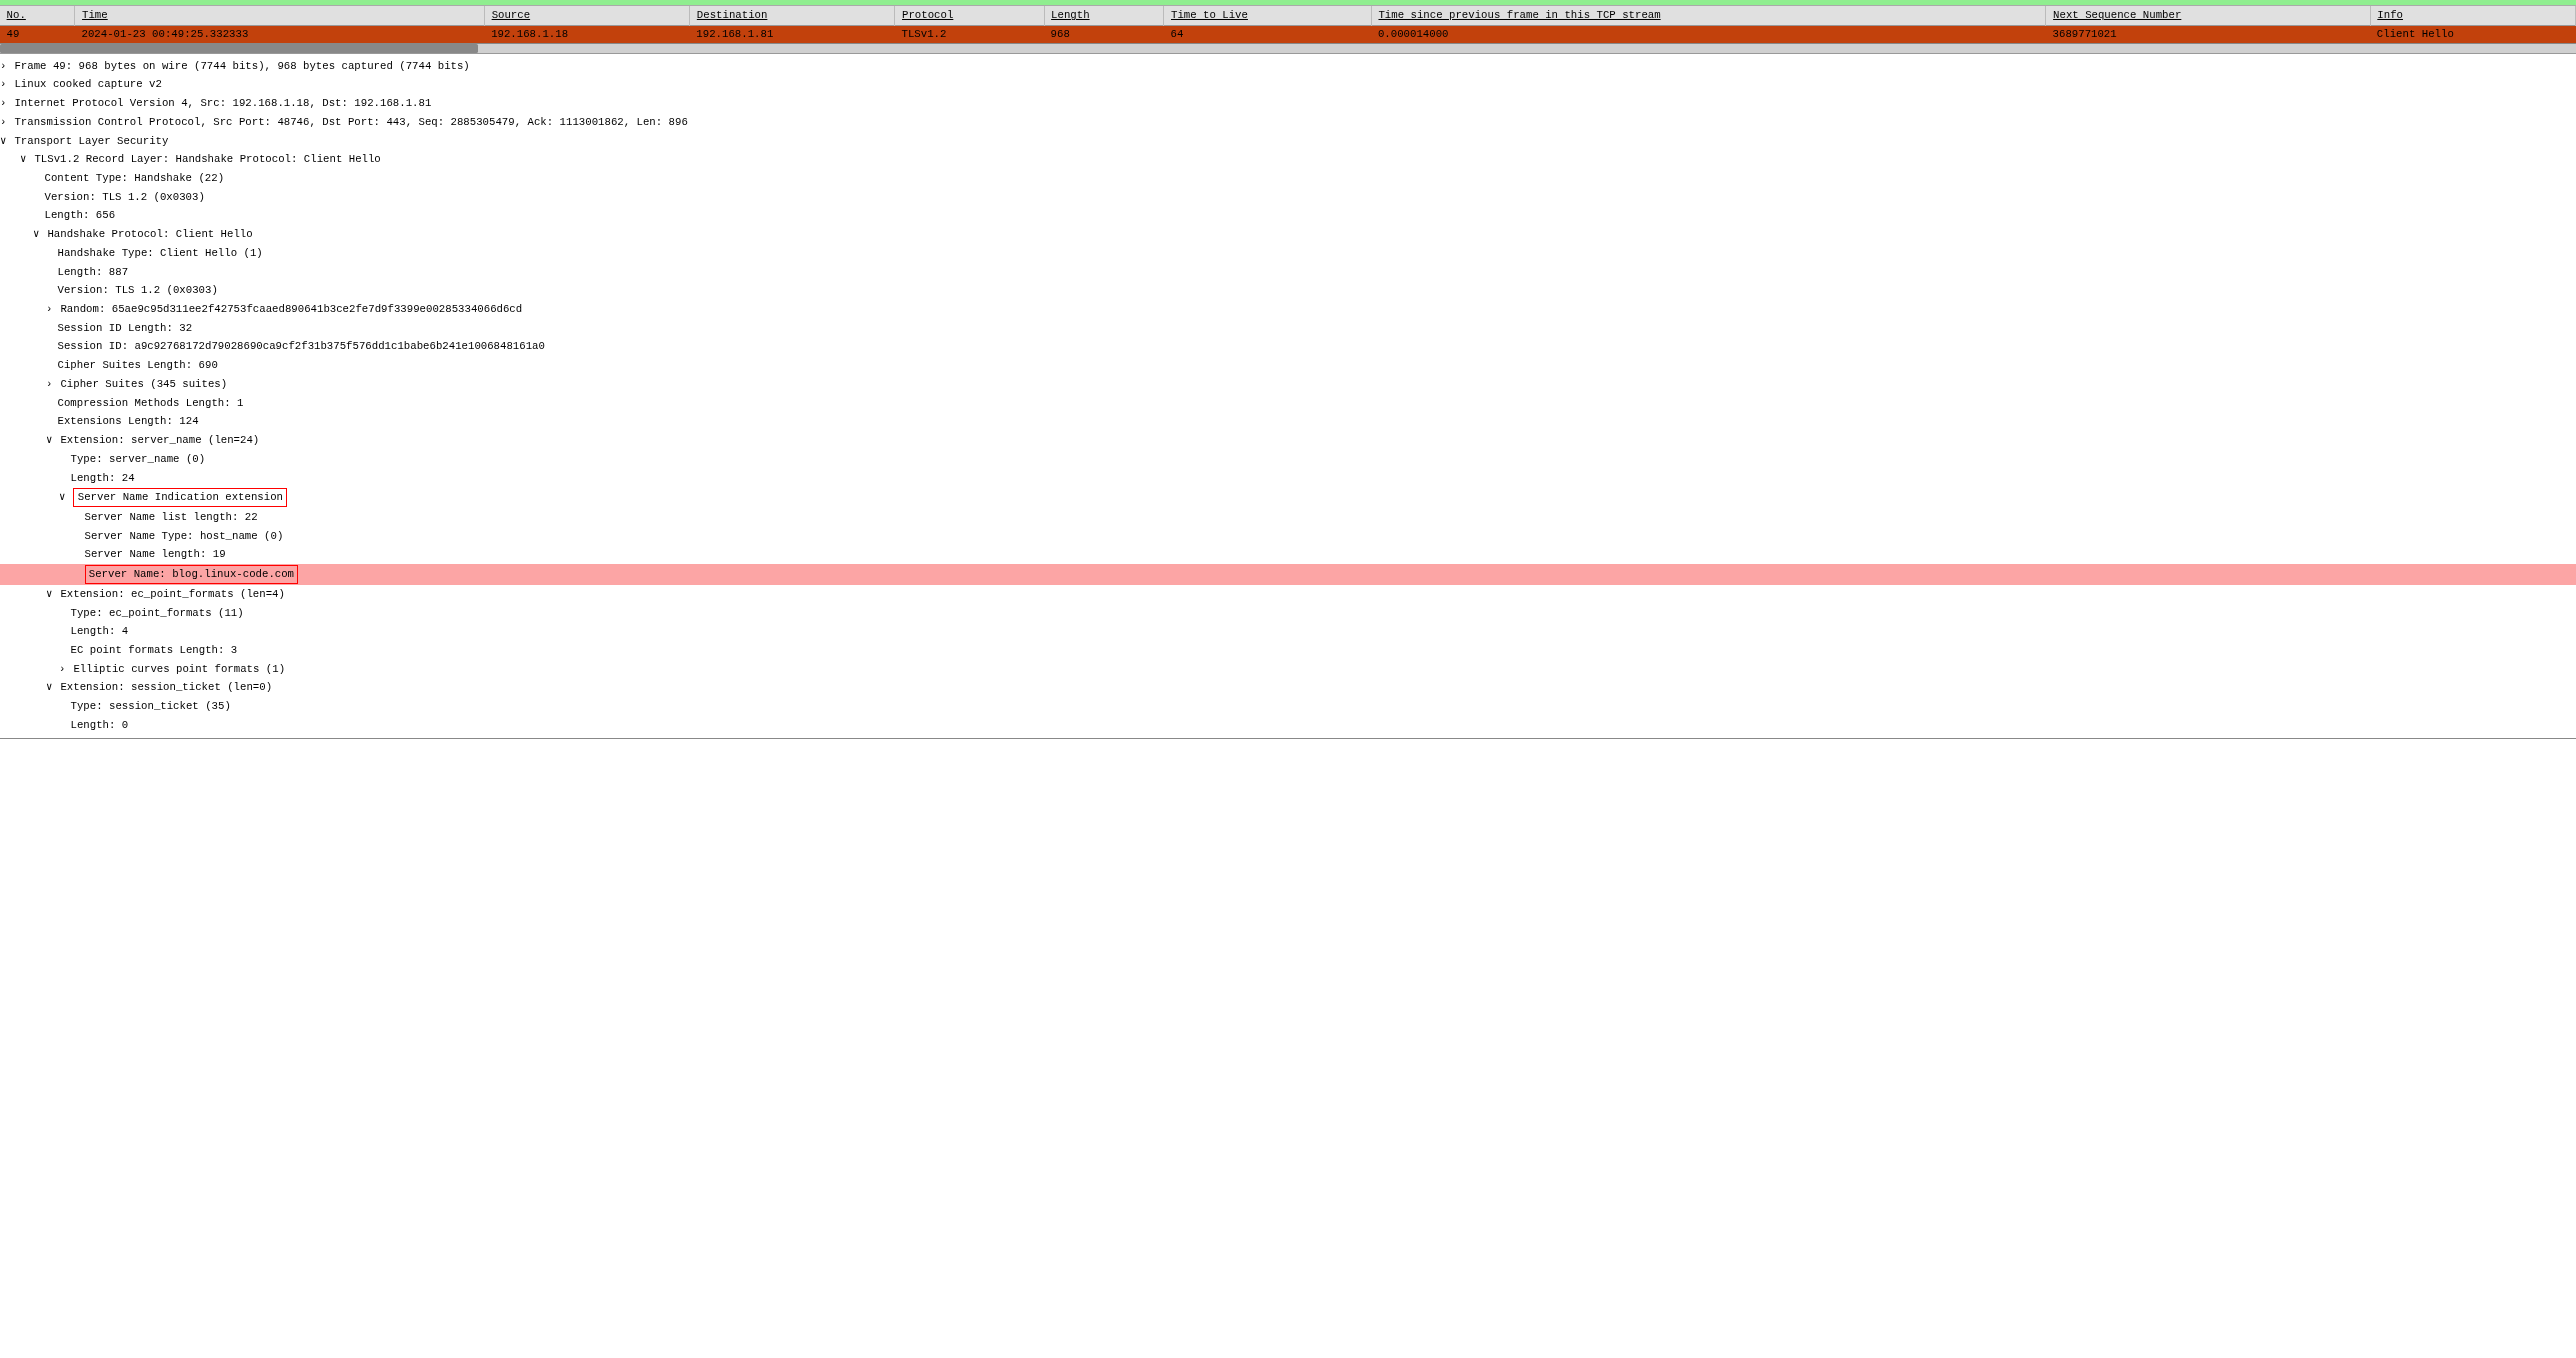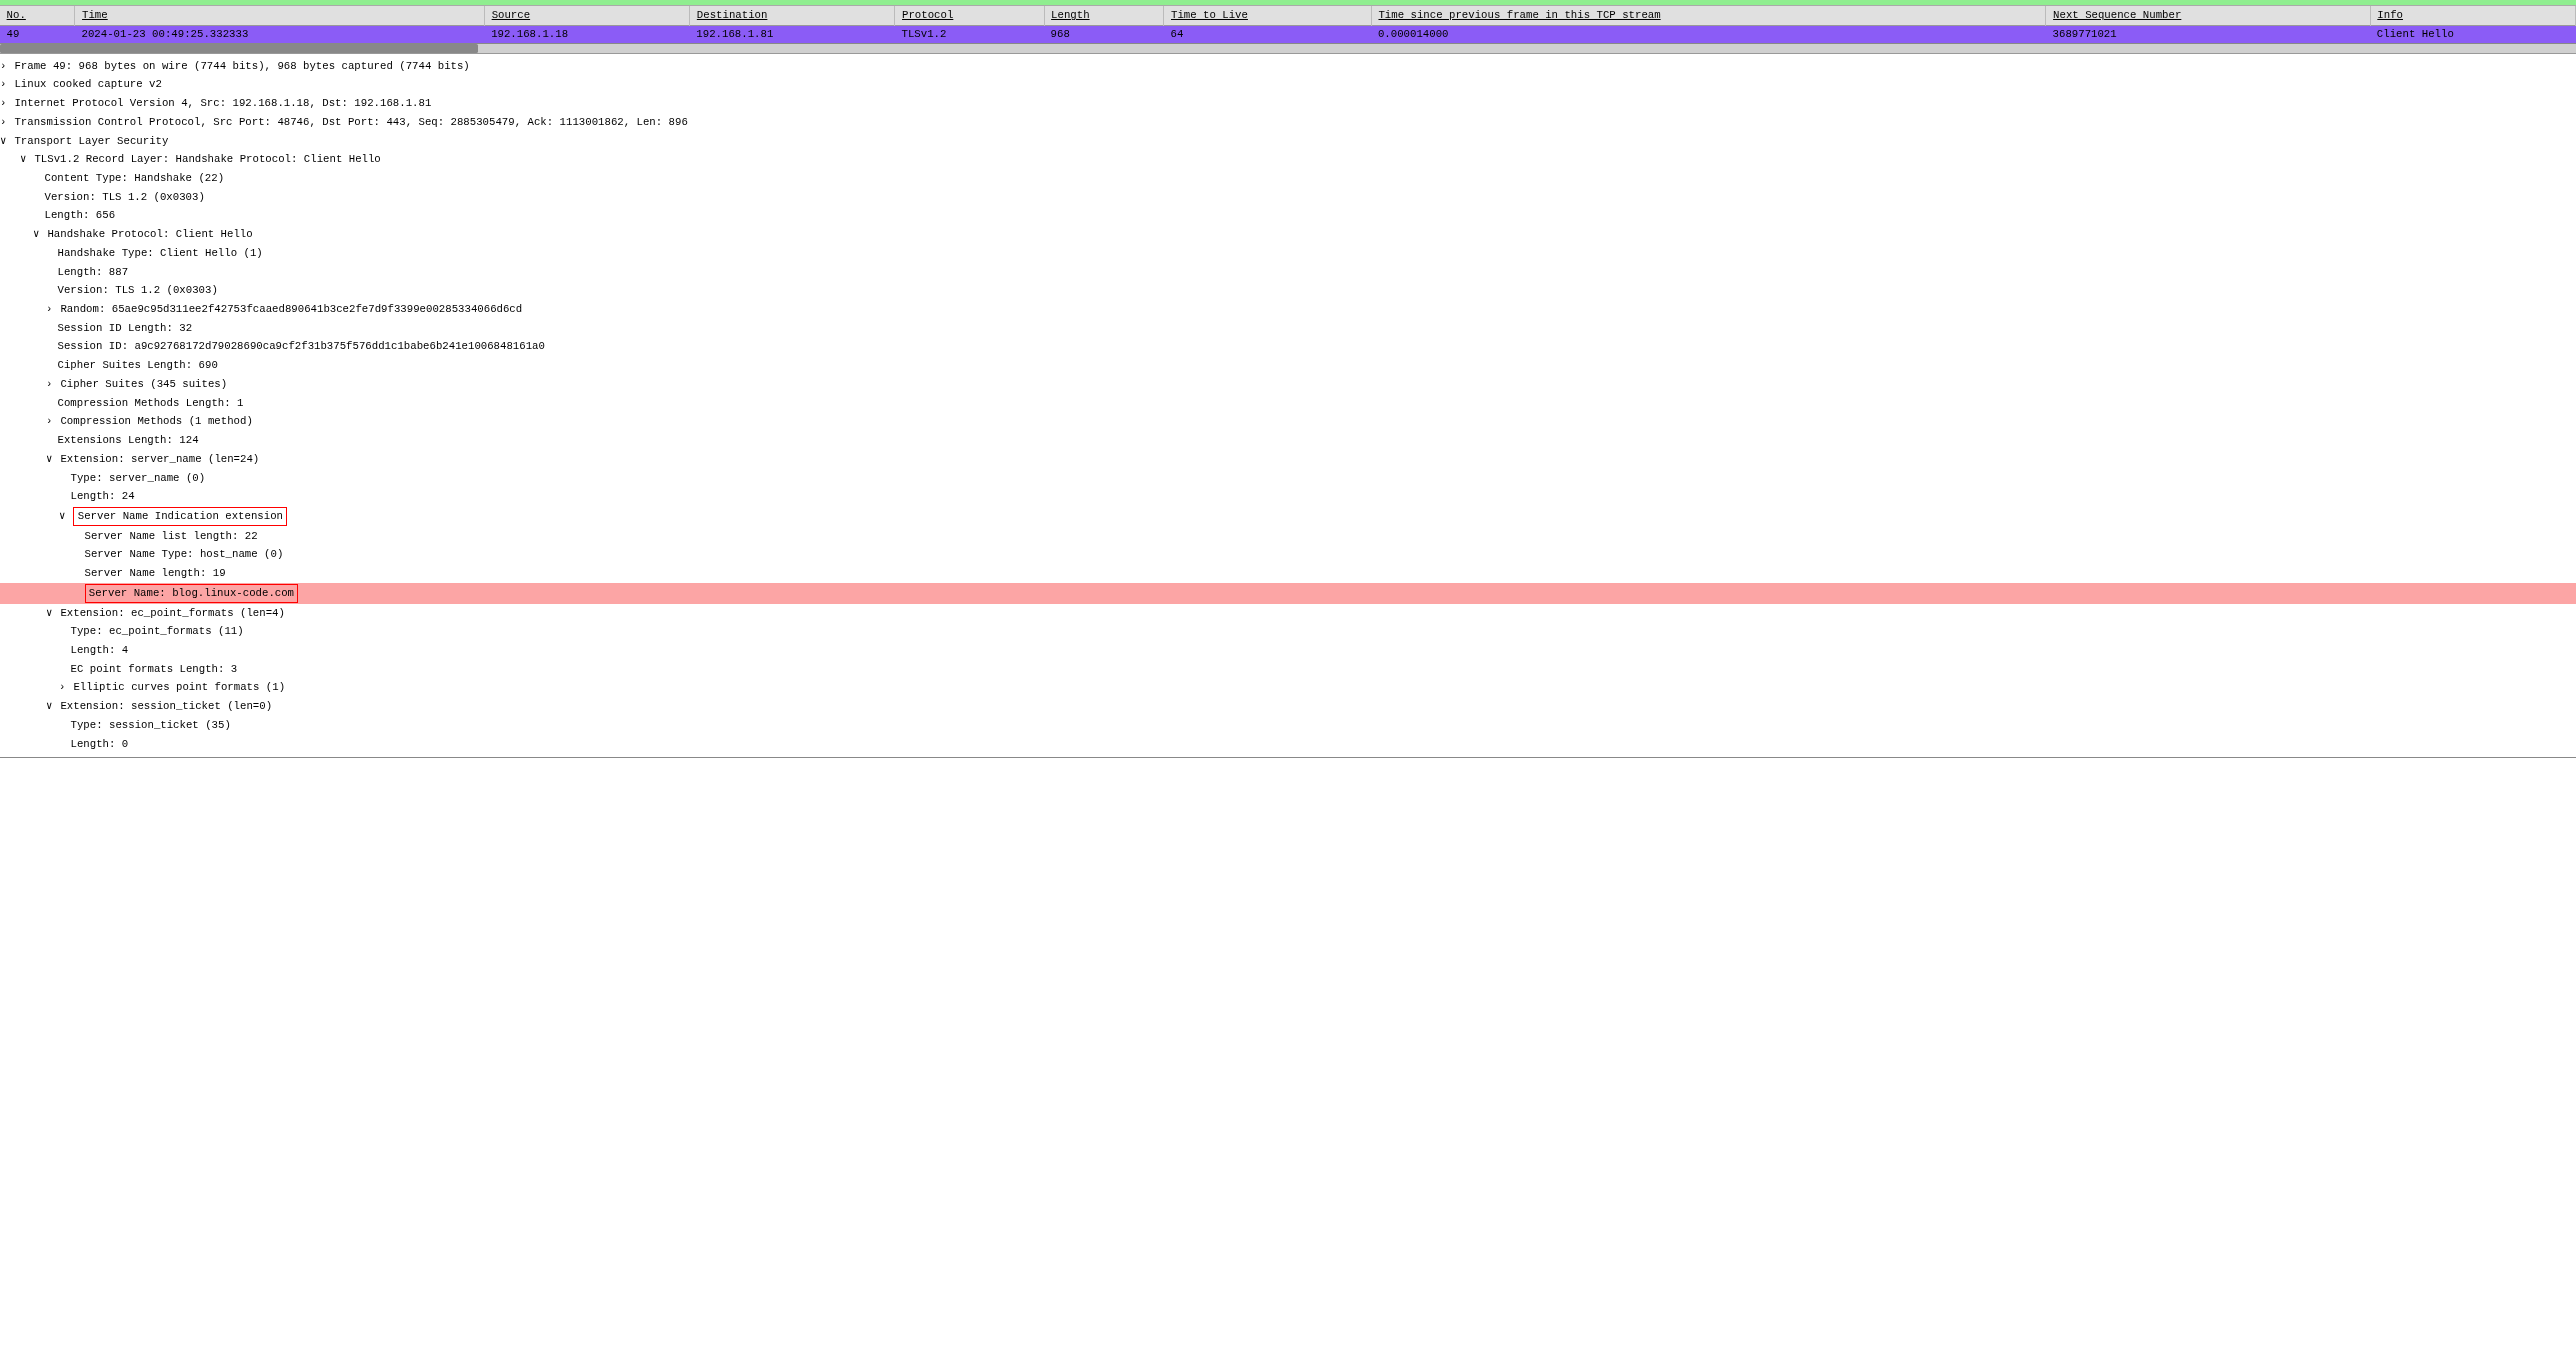--- a/index.html
+++ b/index.html
@@ -111,21 +111,21 @@
       <th>Destination</th>
       <th>Protocol</th>
       <th>Length</th>
       <th>Time to Live</th>
       <th>Time since previous frame in this TCP stream</th>
       <th>Next Sequence Number</th>
       <th>Info</th>
     </tr>
   </thead>
   <tbody id="packet-table-body">
-  <tr style="background: #8b5cf6;">
+  <tr style="background: #c2410c;">
         <td>49</td>
         <td>2024-01-23 00:49:25.332333</td>
         <td>192.168.1.18</td>
         <td>192.168.1.81</td>
         <td>TLSv1.2</td>
         <td>968</td>
         <td>64</td>
         <td>0.000014000</td>
         <td>3689771021</td>
         <td>Client Hello</td>
@@ -150,21 +150,20 @@
     <div class="tree-line indent-2"><span class="arrow">∨ </span><span>Handshake Protocol: Client Hello</span></div>
     <div class="tree-line indent-3"><span style="display:inline-block;width:11.5px;"></span><span>Handshake Type: Client Hello (1)</span></div>
     <div class="tree-line indent-3"><span style="display:inline-block;width:11.5px;"></span><span>Length: 887</span></div>
     <div class="tree-line indent-3"><span style="display:inline-block;width:11.5px;"></span><span>Version: TLS 1.2 (0x0303)</span></div>
     <div class="tree-line indent-3"><span class="arrow">› </span><span>Random: 65ae9c95d311ee2f42753fcaaed890641b3ce2fe7d9f3399e00285334066d6cd</span></div>
     <div class="tree-line indent-3"><span style="display:inline-block;width:11.5px;"></span><span>Session ID Length: 32</span></div>
     <div class="tree-line indent-3"><span style="display:inline-block;width:11.5px;"></span><span>Session ID: a9c92768172d79028690ca9cf2f31b375f576dd1c1babe6b241e1006848161a0</span></div>
     <div class="tree-line indent-3"><span style="display:inline-block;width:11.5px;"></span><span>Cipher Suites Length: 690</span></div>
     <div class="tree-line indent-3"><span class="arrow">› </span><span>Cipher Suites (345 suites)</span></div>
     <div class="tree-line indent-3"><span style="display:inline-block;width:11.5px;"></span><span>Compression Methods Length: 1</span></div>
-    <div class="tree-line indent-3"><span class="arrow">› </span><span>Compression Methods (1 method)</span></div>
     <div class="tree-line indent-3"><span style="display:inline-block;width:11.5px;"></span><span>Extensions Length: 124</span></div>
     <div class="tree-line indent-3"><span class="arrow">∨ </span><span>Extension: server_name (len=24)</span></div>
     <div class="tree-line indent-4"><span style="display:inline-block;width:11.5px;"></span><span>Type: server_name (0)</span></div>
     <div class="tree-line indent-4"><span style="display:inline-block;width:11.5px;"></span><span>Length: 24</span></div>
     <div class="tree-line indent-4"><span class="arrow">∨ </span><span class="red-border-row">Server Name Indication extension</span></div>
     <div class="tree-line indent-5"><span style="display:inline-block;width:11.5px;"></span><span>Server Name list length: 22</span></div>
     <div class="tree-line indent-5"><span style="display:inline-block;width:11.5px;"></span><span>Server Name Type: host_name (0)</span></div>
     <div class="tree-line indent-5"><span style="display:inline-block;width:11.5px;"></span><span>Server Name length: 19</span></div>
     <div class="tree-line indent-5" style="background-color: #fca5a5; display: block;"><span style="display:inline-block;width:11.5px;"></span><span class="red-border-row">Server Name: blog.linux-code.com</span></div>
     <div class="tree-line indent-3"><span class="arrow">∨ </span><span>Extension: ec_point_formats (len=4)</span></div>

